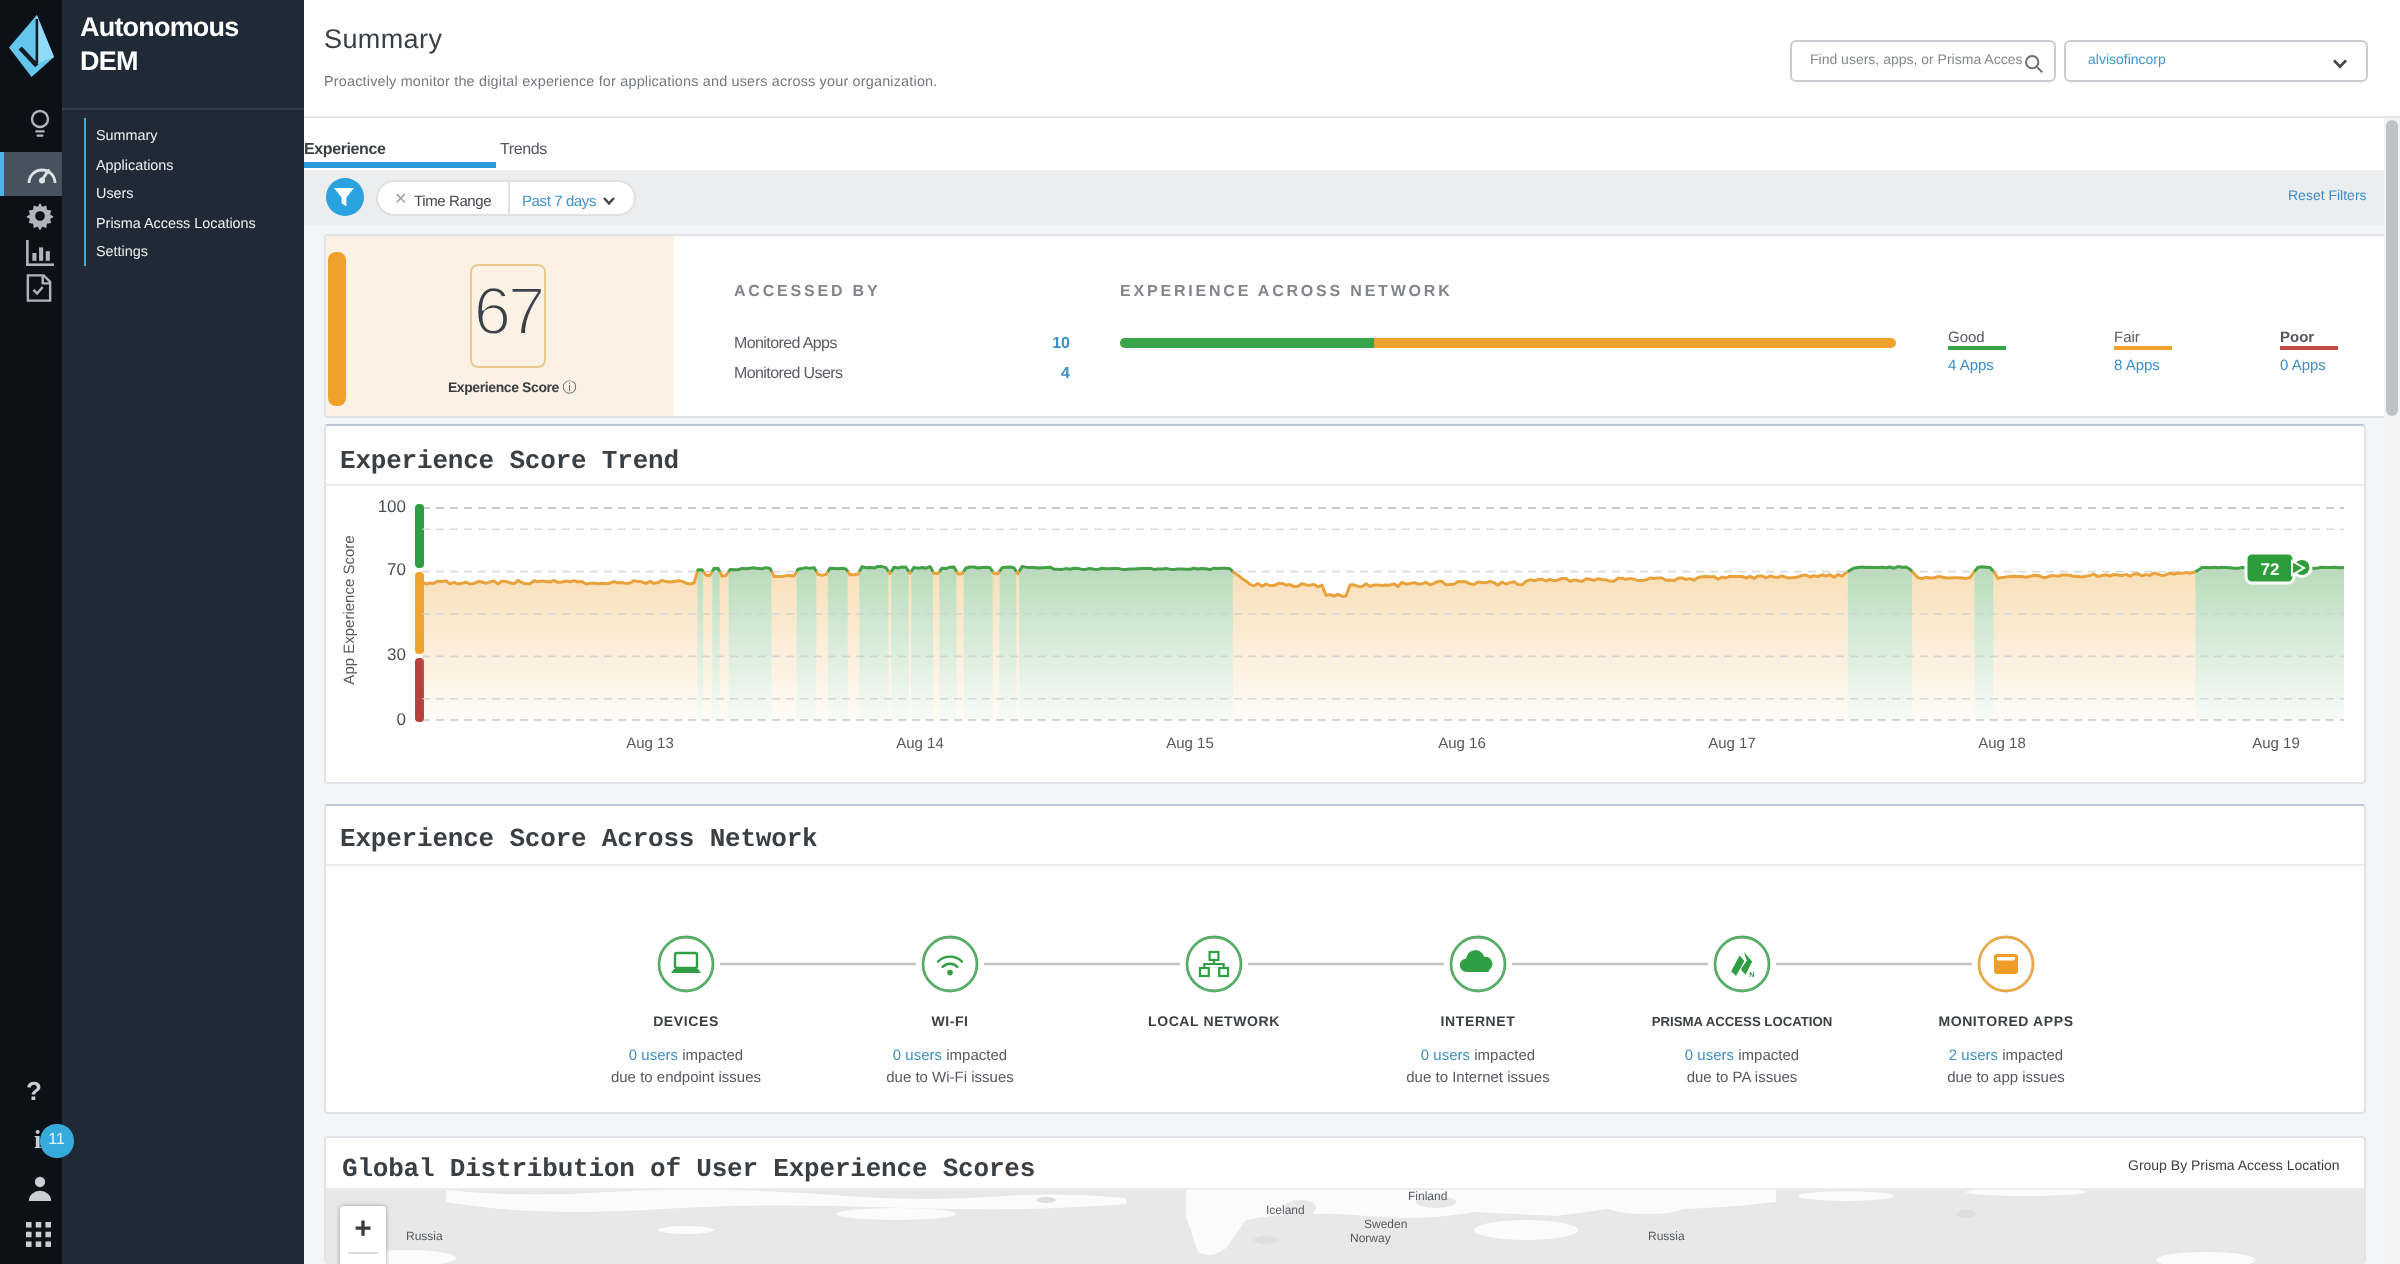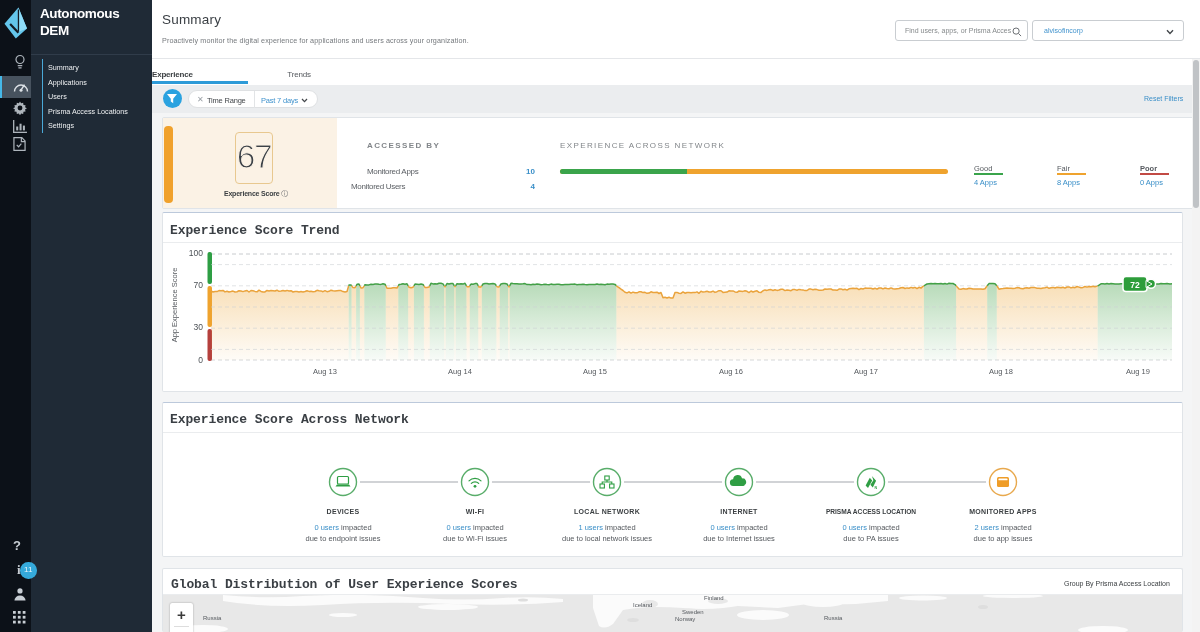--- a/index.html
+++ b/index.html
@@ -84,21 +84,21 @@
       </svg>
 </div>
 <div class="abs" style="left:880px;top:20px;width:152px;height:21px;border:1px solid #c9cdd1;border-radius:3px;background:#fff;">
   <div class="abs" style="left:11px;top:6px;font-size:7px;color:#4193cd;">alvisofincorp</div>
   <svg class="abs" style="right:9px;top:8px" width="8" height="6" viewBox="0 0 8 6" fill="none" stroke="#43474b" stroke-width="1.4">
         <path d="M1 1.2 L4 4.4 L7 1.2"></path>
       </svg>
 </div>
 <div class="abs" style="left:0px;top:68px;width:98px;height:16px;font-size:8px;color:#3c4043;font-weight:bold;line-height:14px;letter-spacing:-0.2px;">Experience</div>
 <div class="abs" style="left:0px;top:81px;width:96px;height:2.5px;background:#2e9bd8;"></div>
-<div class="abs" style="left:98px;top:68px;width:98px;height:16px;text-align:center;font-size:8px;color:#55595e;line-height:14px;letter-spacing:-0.2px;">Trends</div>
+<div class="abs" style="left:98px;top:68px;width:98px;height:16px;text-align:left;font-size:8px;color:#55595e;line-height:14px;letter-spacing:-0.2px;">Trends</div>
 <div class="abs" style="left:0;top:84.5px;width:1040px;height:28px;background:#ebedef;"></div>
 <div class="abs" style="left:10.5px;top:89.3px;width:19px;height:19px;border-radius:50%;background:#2aa2e0;">
  <svg class="abs" style="left:4.5px;top:5px" width="10" height="10" viewBox="0 0 10 10" fill="#fff">
         <path d="M0 0h10L6.2 4.8v4.4L3.8 7.6V4.8z"></path>
       </svg>
 </div>
 <div class="abs" style="left:36px;top:90px;width:130px;height:18.3px;background:#fff;border:1px solid #dfe1e3;border-radius:9.5px;">
   <div class="abs" style="left:8px;top:4px;font-size:8px;color:#9aa0a6;">✕</div>
   <div class="abs" style="left:18px;top:5px;font-size:7.5px;color:#43474b;letter-spacing:-0.2px;">Time Range</div>
   <div class="abs" style="left:65px;top:0;width:1px;height:16.5px;background:#e2e4e6;"></div>
@@ -112,23 +112,23 @@
 
 <div class="card" style="left:10px;top:117px;width:1151px;height:92px;">
   <div class="abs" style="left:0;top:0;width:174px;height:90px;background:#fbf2e5;"></div>
   <div class="abs" style="left:0.5px;top:8px;width:9px;height:77px;background:#f0a12c;border-radius:4px;"></div>
   <div class="abs" style="left:72px;top:14px;width:38px;height:52px;border:1px solid #e8c88f;border-radius:4px;"></div>
   <div class="abs" style="left:72px;top:20px;width:38px;text-align:center;font-size:33.5px;color:#3b4147;letter-spacing:-1.5px;-webkit-text-stroke:1.1px #fbf2e5;">67</div>
   <div class="abs" style="left:33px;top:71px;width:120px;text-align:center;font-size:7px;font-weight:bold;color:#3c4043;letter-spacing:-0.2px;">Experience Score <span style="font-weight:normal;color:#55595e;font-size:7px;">ⓘ</span></div>
   <div class="abs" style="left:204px;top:23px;font-size:8px;font-weight:bold;color:#82868a;letter-spacing:1.4px;">ACCESSED BY</div>
   <div class="abs" style="left:204px;top:49px;font-size:8px;color:#5a5e63;letter-spacing:-0.3px;">Monitored Apps</div>
   <div class="abs" style="left:330px;top:49px;width:42px;text-align:right;font-size:8px;color:#3a8fc8;font-weight:bold;">10</div>
-  <div class="abs" style="left:188px;top:64px;font-size:8px;color:#5a5e63;letter-spacing:-0.3px;">Monitored Users</div>
+  <div class="abs" style="left:204px;top:64px;font-size:8px;color:#5a5e63;letter-spacing:-0.3px;">Monitored Users</div>
   <div class="abs" style="left:330px;top:64px;width:42px;text-align:right;font-size:8px;color:#3a8fc8;font-weight:bold;">4</div>
-  <div class="abs" style="left:397px;top:23px;font-size:8px;font-weight:normal;color:#82868a;letter-spacing:1.4px;">EXPERIENCE ACROSS NETWORK</div>
+  <div class="abs" style="left:397px;top:23px;font-size:8px;font-weight:bold;color:#82868a;letter-spacing:1.4px;">EXPERIENCE ACROSS NETWORK</div>
   <div class="abs" style="left:397px;top:51px;width:388px;height:4.5px;border-radius:2.5px;background:#efa32e;"></div>
   <div class="abs" style="left:397px;top:51px;width:127px;height:4.5px;border-radius:2.5px 0 0 2.5px;background:#3aa44b;"></div>
   <div class="abs" style="left:811px;top:46px;font-size:7.5px;color:#55595e;">Good</div>
   <div class="abs" style="left:811px;top:55px;width:29px;height:2px;background:#3aa44b;"></div>
   <div class="abs" style="left:811px;top:59.5px;font-size:7.5px;color:#3a8fc8;text-align:right;">4 Apps</div>
   <div class="abs" style="left:894px;top:46px;font-size:7.5px;color:#55595e;">Fair</div>
   <div class="abs" style="left:894px;top:55px;width:29px;height:2px;background:#efa32e;"></div>
   <div class="abs" style="left:894px;top:59.5px;font-size:7.5px;color:#3a8fc8;">8 Apps</div>
   <div class="abs" style="left:977px;top:46px;font-size:7.5px;color:#55595e;font-weight:bold;">Poor</div>
   <div class="abs" style="left:977px;top:55px;width:29px;height:2px;background:#c24a44;"></div>
@@ -299,21 +299,20 @@
 <g transform="translate(840,34)">
           <rect x="-6" y="-5" width="12" height="10" rx="1.5" fill="#ef9d28"></rect>
           <rect x="-4.6" y="-3.5" width="9.2" height="1.8" rx="0.9" fill="#fff"></rect>
         </g>
 </svg>
 <div class="abs" style="left:110px;top:105px;width:140px;text-align:center;font-size:7px;font-weight:bold;color:#3c4043;letter-spacing:0.3px;">DEVICES</div>
 <div class="abs" style="left:110px;top:119px;width:140px;text-align:center;font-size:7.5px;color:#55595e;line-height:11px;"><span style="color:#3a8fc8;">0 users</span> impacted<br>due to endpoint issues</div>
 <div class="abs" style="left:242px;top:105px;width:140px;text-align:center;font-size:7px;font-weight:bold;color:#3c4043;letter-spacing:0.3px;">WI-FI</div>
 <div class="abs" style="left:242px;top:119px;width:140px;text-align:center;font-size:7.5px;color:#55595e;line-height:11px;"><span style="color:#3a8fc8;">0 users</span> impacted<br>due to Wi-Fi issues</div>
 <div class="abs" style="left:374px;top:105px;width:140px;text-align:center;font-size:7px;font-weight:bold;color:#3c4043;letter-spacing:0.3px;">LOCAL NETWORK</div>
-<div class="abs" style="left:374px;top:119px;width:140px;text-align:center;font-size:7.5px;color:#55595e;line-height:11px;"><span style="color:#3a8fc8;">1 users</span> impacted<br>due to local network issues</div>
 <div class="abs" style="left:506px;top:105px;width:140px;text-align:center;font-size:7px;font-weight:bold;color:#3c4043;letter-spacing:0.3px;">INTERNET</div>
 <div class="abs" style="left:506px;top:119px;width:140px;text-align:center;font-size:7.5px;color:#55595e;line-height:11px;"><span style="color:#3a8fc8;">0 users</span> impacted<br>due to Internet issues</div>
 <div class="abs" style="left:638px;top:105px;width:140px;text-align:center;font-size:6.6px;font-weight:bold;color:#3c4043;letter-spacing:0;">PRISMA ACCESS LOCATION</div>
 <div class="abs" style="left:638px;top:119px;width:140px;text-align:center;font-size:7.5px;color:#55595e;line-height:11px;"><span style="color:#3a8fc8;">0 users</span> impacted<br>due to PA issues</div>
 <div class="abs" style="left:770px;top:105px;width:140px;text-align:center;font-size:7px;font-weight:bold;color:#3c4043;letter-spacing:0.3px;">MONITORED APPS</div>
 <div class="abs" style="left:770px;top:119px;width:140px;text-align:center;font-size:7.5px;color:#55595e;line-height:11px;"><span style="color:#3a8fc8;">2 users</span> impacted<br>due to app issues</div>
 </div>
 
 <div class="card" style="left:10px;top:568px;width:1021px;height:64px;border-bottom:none;">
   <div class="abs" style="left:8px;top:8px">

